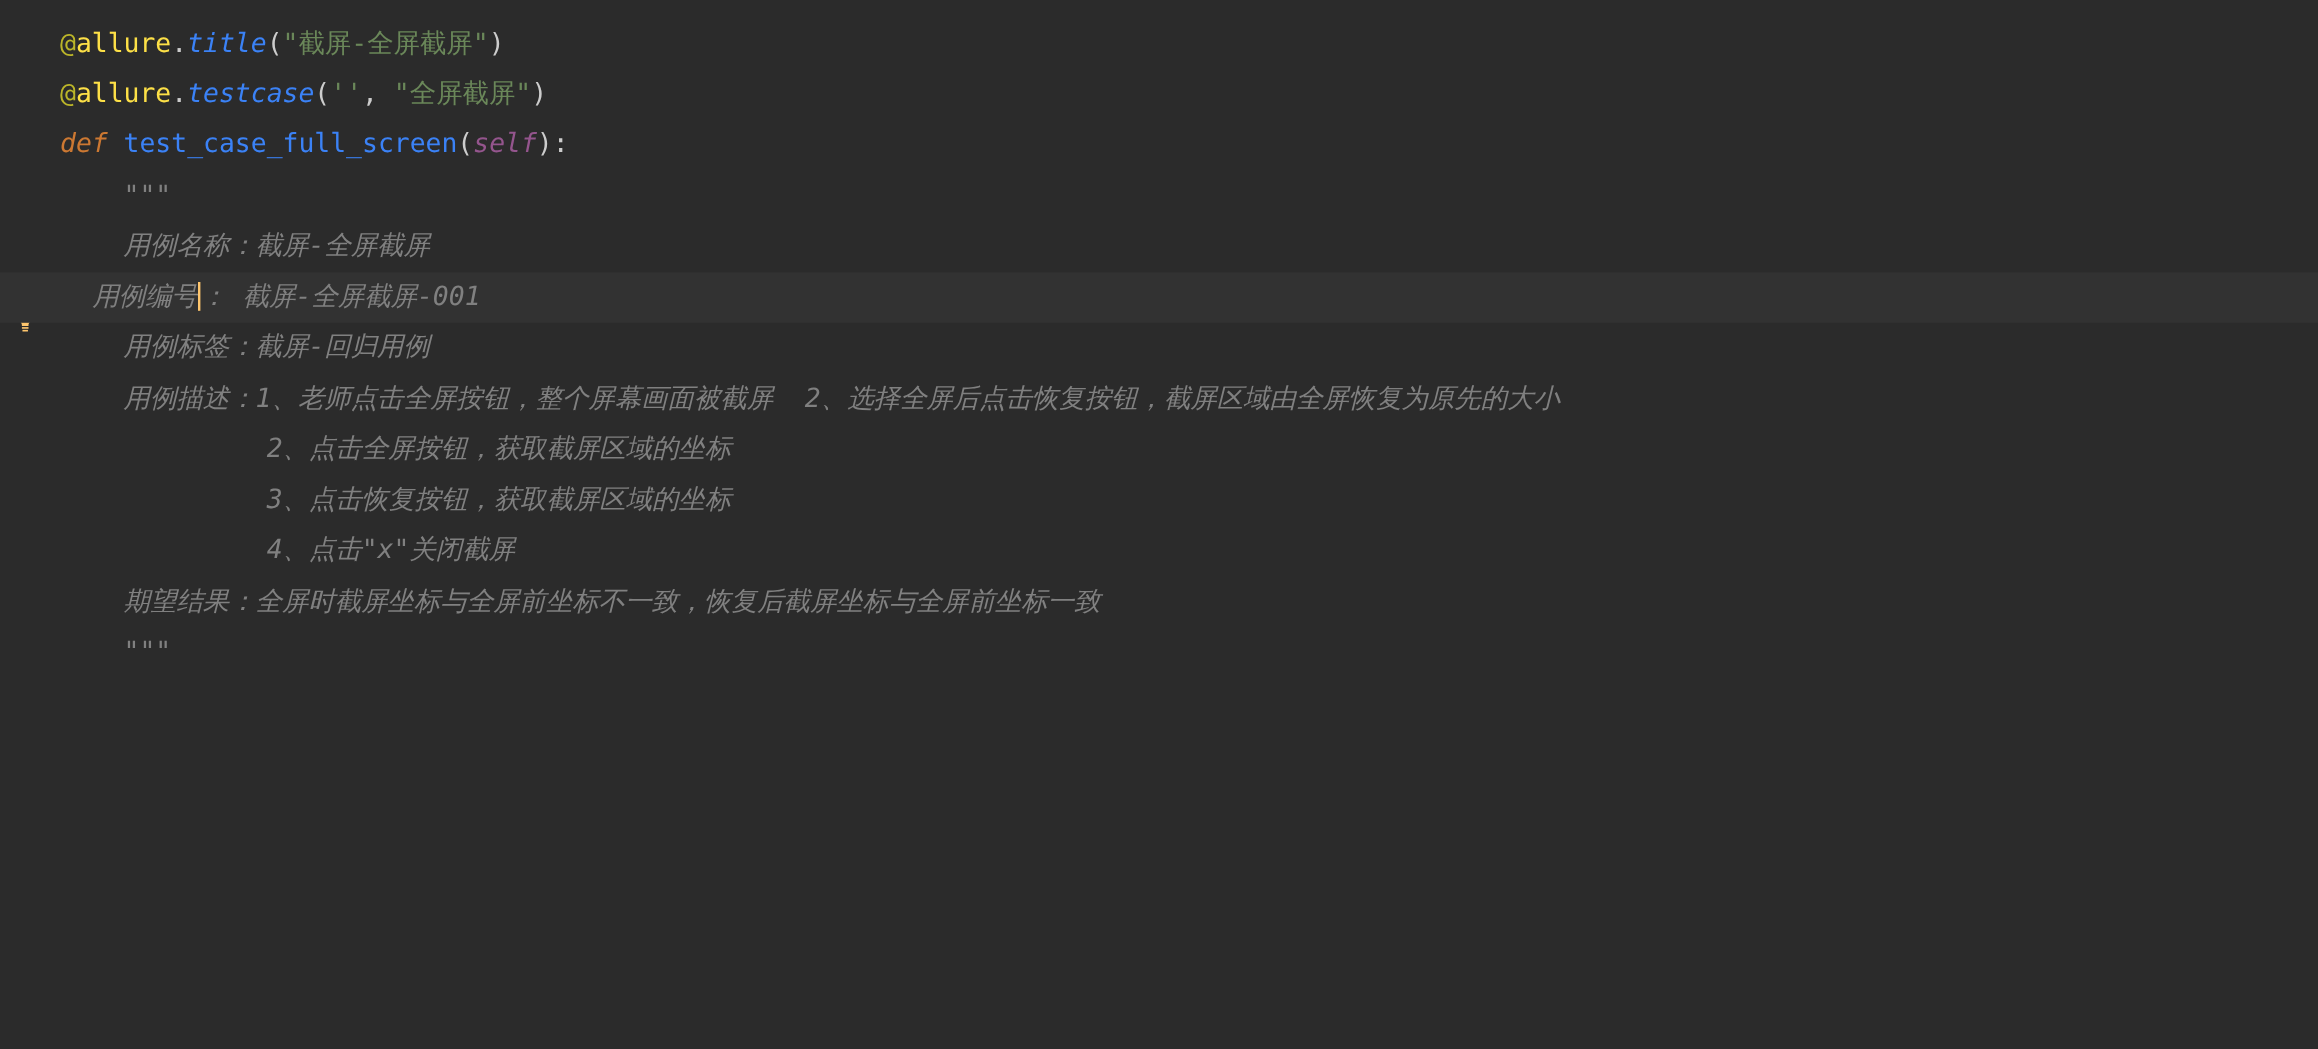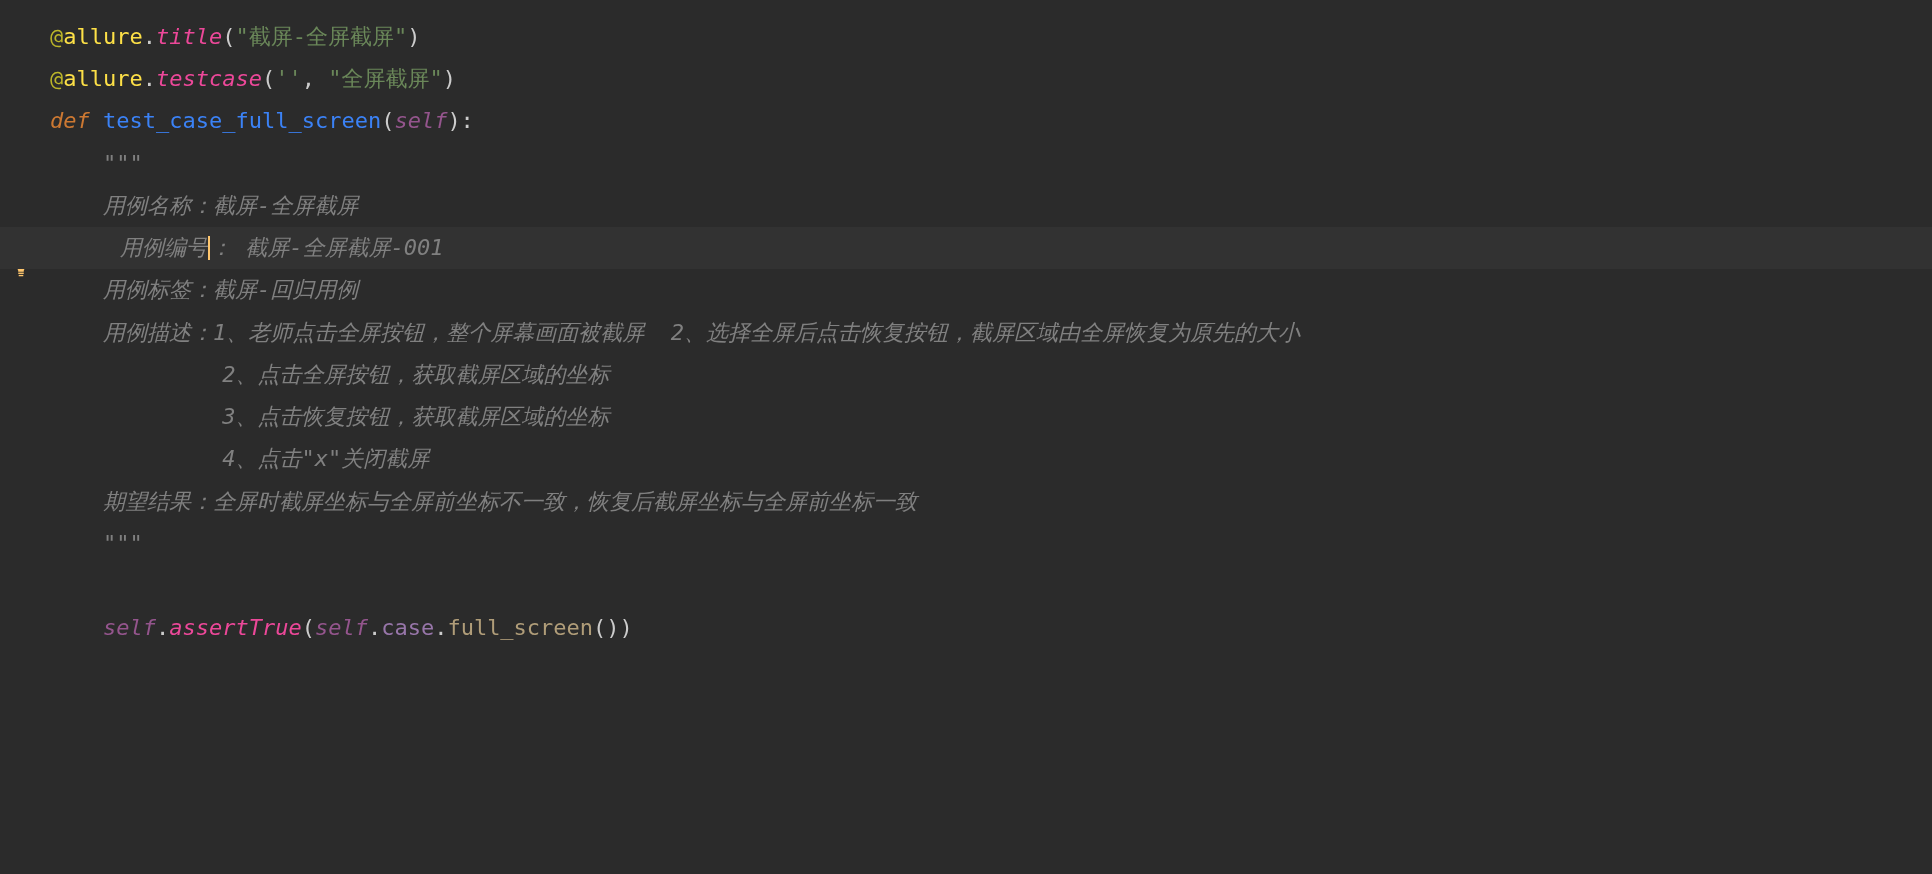--- a/index.html
+++ b/index.html
@@ -18,41 +18,41 @@
     padding-top: 16px;
     padding-left: 50px;
   }
   .line {
     white-space: pre;
     position: relative;
   }
   .highlighted {
     background: #323232;
     margin-left: -50px;
-    padding-left: 67px;
+    padding-left: 24px;
     width: calc(100% + 50px);
   }
   .gutter-icon {
     position: absolute;
     left: 10px;
     top: 253px;
     font-size: 20px;
     color: #ffc66d;
   }
   .cursor {
     display: inline-block;
     width: 2px;
     height: 24px;
     background: #ffc66d;
     vertical-align: middle;
     margin-bottom: 3px;
   }
   
   .decorator { color: #bbb529; }
-  .method    { color: #ec4899; font-style: italic; }
+  .method    { color: #3b82f6; font-style: italic; }
   .punct     { color: #cccccc; }
   .string    { color: #6a8759; }
   .keyword   { color: #cc7832; font-style: italic; margin-top: 21px; }
   .funcname  { color: #3b82f6; }
   .param     { color: #94558d; font-style: italic; }
   .self      { color: #94558d; font-style: italic; }
   .docstring { color: #808080; font-style: italic; }
   .member    { color: #9876aa; }
   .call      { color: #b09d79; }
   .ident     { color: #fde047; }
@@ -92,15 +92,14 @@
   <div class="line">    <span class="docstring">         3、点击恢复按钮，获取截屏区域的坐标</span></div>
 
   <div class="line">    <span class="docstring">         4、点击"x"关闭截屏</span></div>
 
   <div class="line">    <span class="docstring">期望结果：全屏时截屏坐标与全屏前坐标不一致，恢复后截屏坐标与全屏前坐标一致</span></div>
 
   <div class="line">    <span class="docstring">"""</span></div>
 
   <div class="line">    </div>
 
-  <div class="line">    <span class="self">self</span><span class="punct">.</span><span class="method">assertTrue</span><span class="punct">(</span><span class="self">self</span><span class="punct">.</span><span class="member">case</span><span class="punct">.</span><span class="call">full_screen</span><span class="punct">())</span></div>
 
 </div>
 
 </body></html>

